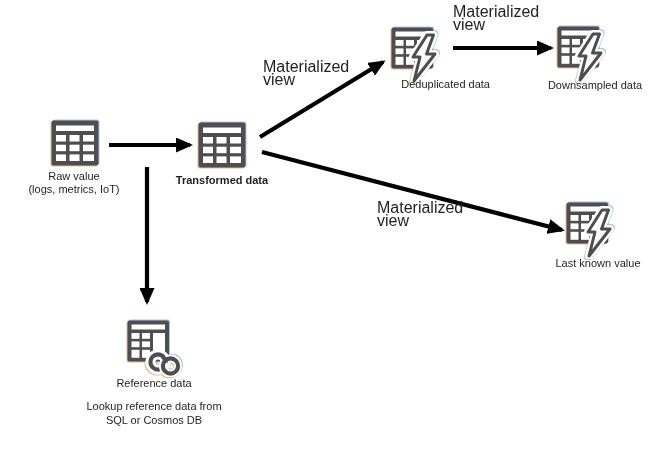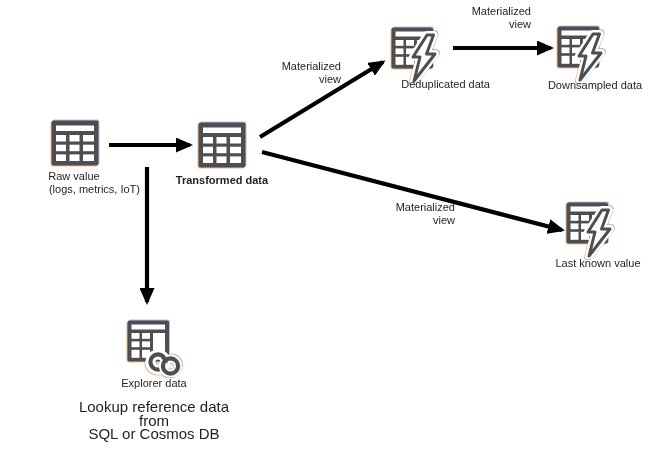--- a/index.html
+++ b/index.html
@@ -19,31 +19,31 @@
     filter: drop-shadow(-1px 1px 0 rgba(222,154,92,0.65)) drop-shadow(1px -1px 0 rgba(128,164,212,0.65));
   }
   .node-label {
     position: absolute;
     font-size: 11px;
     line-height: 13px;
     text-align: center;
     color: #1f1f1f;
     white-space: nowrap;
   }
-  .node-sublabel { display: block; white-space: nowrap; text-align: right; }
+  .node-sublabel { display: block; white-space: nowrap; }
   .edge-label {
     position: absolute;
-    font-size: 11px;
+    font-size: 16px;
     line-height: 13px;
-    text-align: right;
+    text-align: left;
     color: #1f1f1f;
   }
   .note {
     position: absolute;
-    font-size: 15px;
+    font-size: 11px;
     line-height: 13.5px;
     text-align: center;
     color: #1f1f1f;
   }
   .note span { display: block; }
 </style>
 </head>
 <body>
 
 <div class="canvas">
@@ -160,21 +160,21 @@
       <rect x="5.5" y="30.8" width="8" height="8" fill="#ffffff"></rect>
       <rect x="16" y="30.8" width="8" height="8" fill="#ffffff"></rect>
       <rect x="27" y="14" width="12" height="24.8" fill="#ffffff"></rect>
       <circle cx="32" cy="43" r="7.6" fill="none" stroke="#ffffff" stroke-width="10"></circle>
       <circle cx="32" cy="43" r="7.6" fill="none" stroke="#4e4e50" stroke-width="4.2"></circle>
       <circle cx="44.5" cy="47" r="7.6" fill="none" stroke="#ffffff" stroke-width="8"></circle>
       <circle cx="44.5" cy="47" r="7.6" fill="none" stroke="#4e4e50" stroke-width="4.2"></circle>
       <path d="M 36.2,37.2 A 7.6,7.6 0 0 1 39.6,43.8" fill="none" stroke="#4e4e50" stroke-width="4.2"></path>
     </svg>
   </div>
-  <div class="node-label" style="left:84px; top:377px; width:140px;">Explorer data</div>
+  <div class="node-label" style="left:84px; top:377px; width:140px;">Reference data</div>
   <div class="note" style="left:64px; top:400px; width:180px;">
     <span>Lookup reference data from</span>
     <span>SQL or Cosmos DB</span>
   </div>
 
   <div class="edge-label" style="left:263px; top:60px; width:78px;">Materialized view</div>
   <div class="edge-label" style="left:453px; top:5px; width:78px;">Materialized view</div>
   <div class="edge-label" style="left:377px; top:201px; width:78px;">Materialized view</div>
 
 </div>

